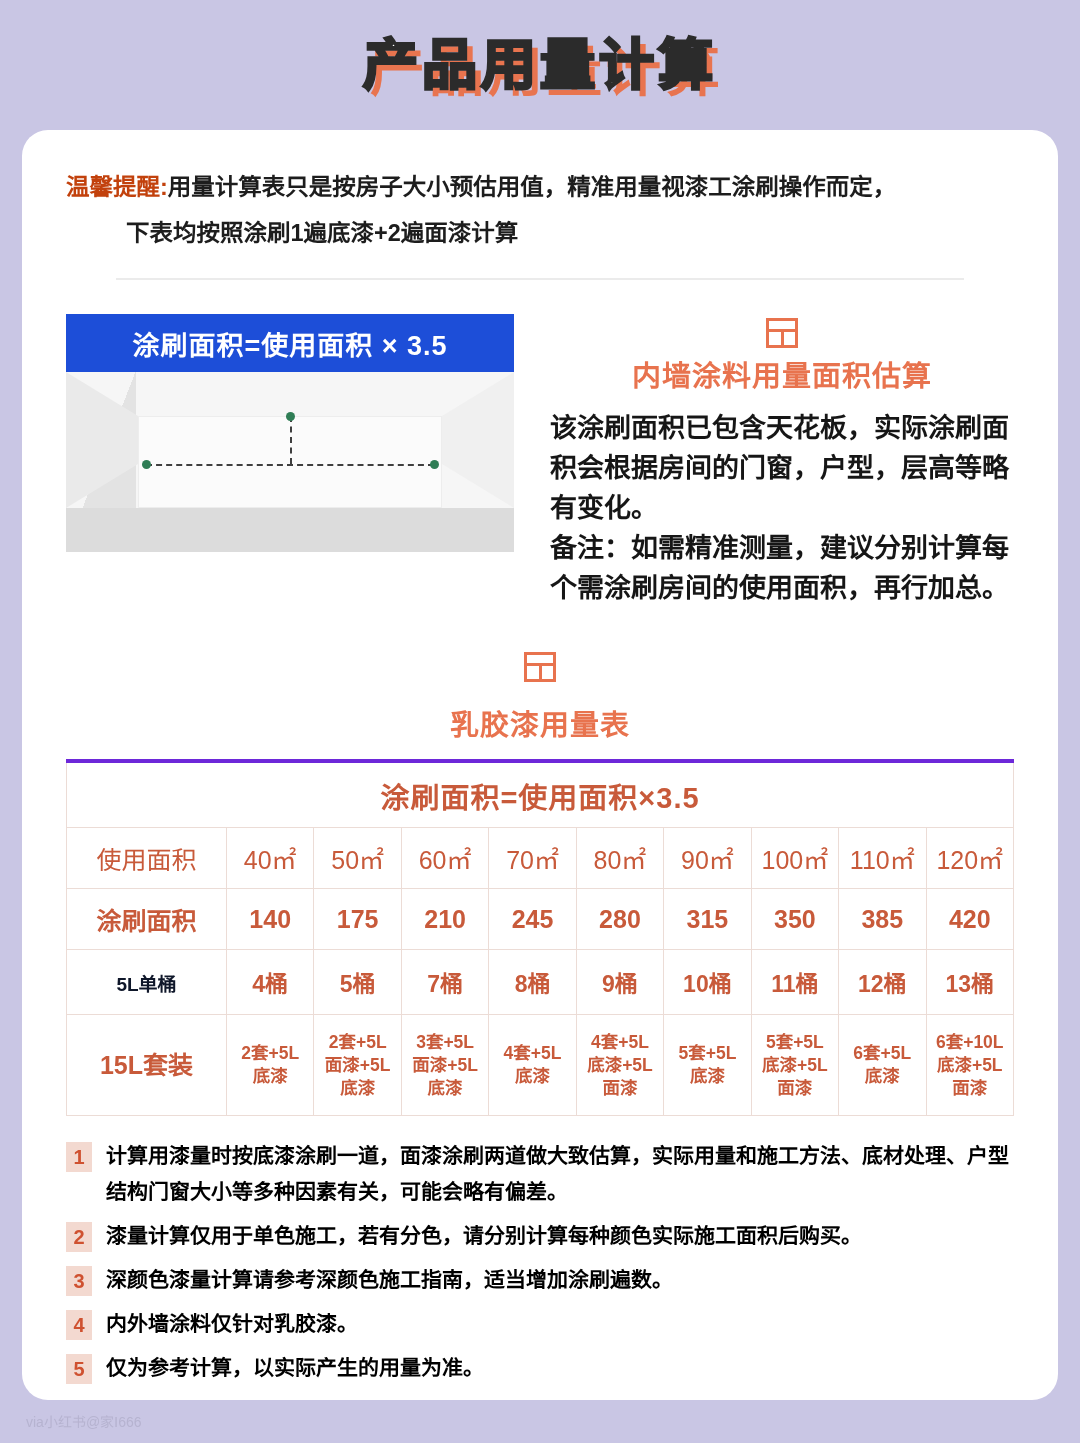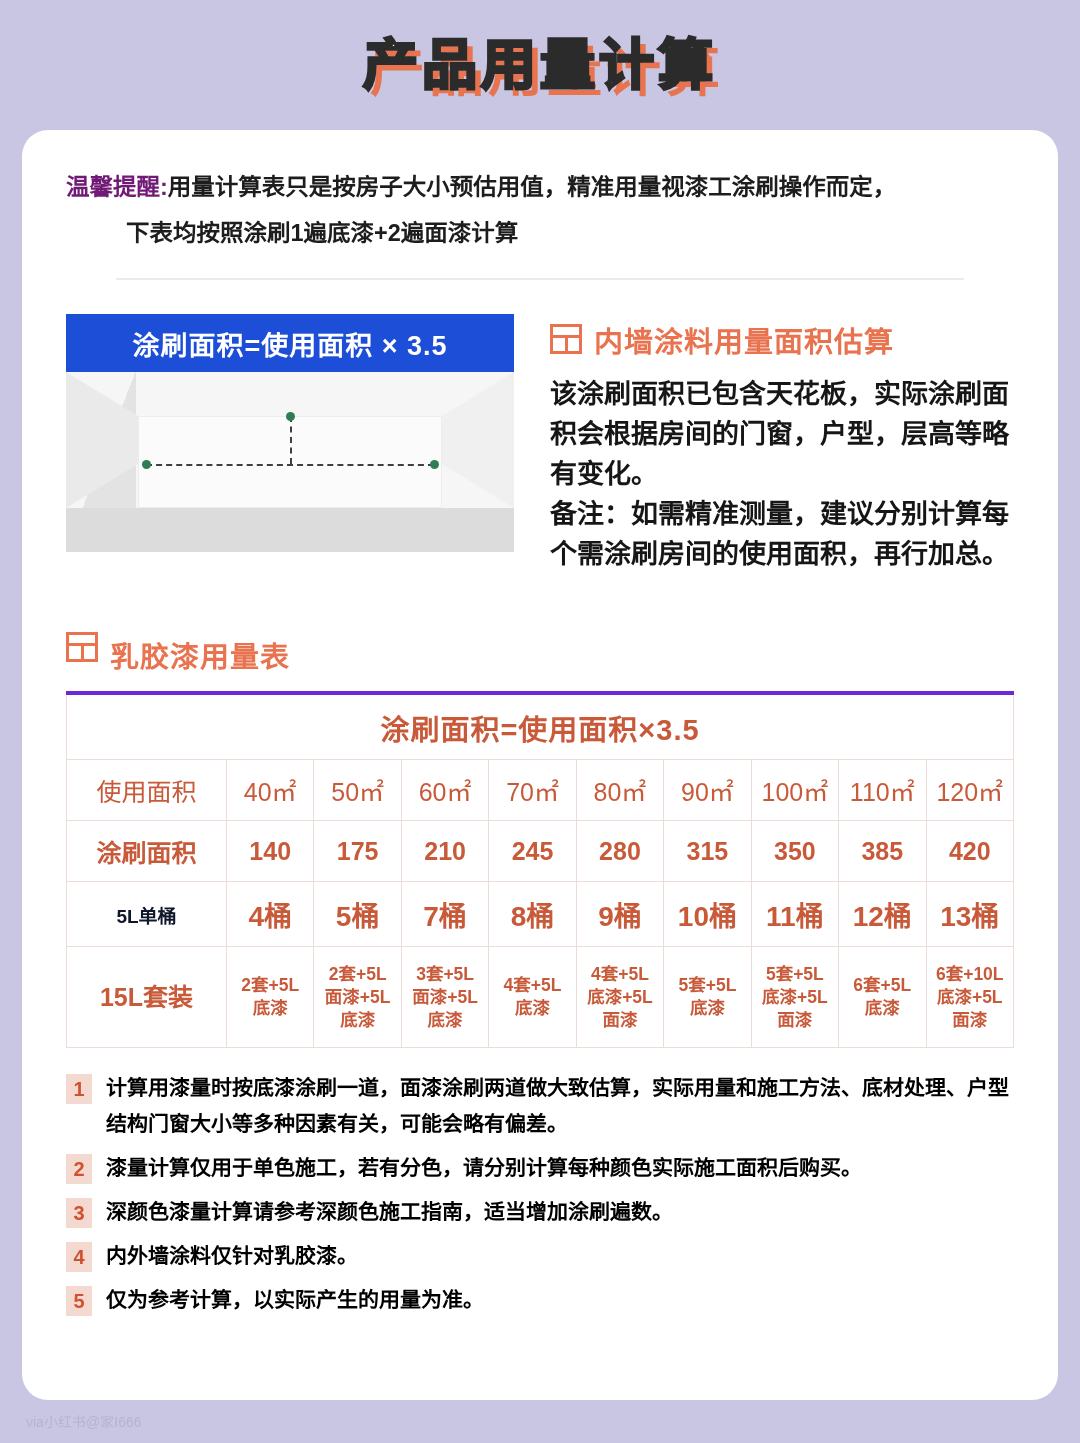--- a/index.html
+++ b/index.html
@@ -46,21 +46,21 @@
   }
 
   
   .notice {
     font-size: 23.5px;
     line-height: 46px;
     color: #1d1d1d;
     font-weight: bold;
   }
   .notice-label {
-    color: #701a75;
+    color: #c2410c;
     font-weight: bold;
   }
   .notice-line2 {
     padding-left: 60px;
   }
 
   .divider {
     margin: 22px 50px 0 50px;
     border-top: 2px solid #ebebeb;
   }
@@ -142,22 +142,23 @@
     border-left: 2px dashed #3f3f3f;
   }
 
   .sec1-text {
     flex: 1;
     padding-top: 4px;
   }
   .sec-title {
     display: flex;
     align-items: center;
-    gap: 12px;
+    gap: 4px;
     margin-bottom: 14px;
+    flex-direction: column;
   }
   .ico-table {
     width: 32px; height: 30px;
     border: 3px solid #e8734e;
     box-sizing: border-box;
     position: relative;
     flex: 0 0 auto;
   }
   .ico-table:before {
     content: "";
@@ -212,21 +213,21 @@
     color: #c85a3a;
     letter-spacing: 1px;
   }
   .hdr-cell {
     font-size: 25px;
     font-weight: bold;
     color: #c85a3a;
   }
   .row-area td { height: 58px; font-size: 25px; font-weight: normal; }
   .row-paint td { height: 58px; font-size: 25px; font-weight: bold; }
-  .row-bucket td { height: 62px; font-size: 28px; color: #222; font-weight: bold; }
+  .row-bucket td { height: 62px; font-size: 23px; color: #222; font-weight: bold; }
   .row-bucket td.hdr-cell { color: #0f172a; font-size: 19px;}
   .row-set td {
     height: 92px;
     font-size: 17.5px;
     line-height: 23px;
     color: #222;
     text-align: left;
     padding: 4px 6px;
     font-weight: bold;
   }

